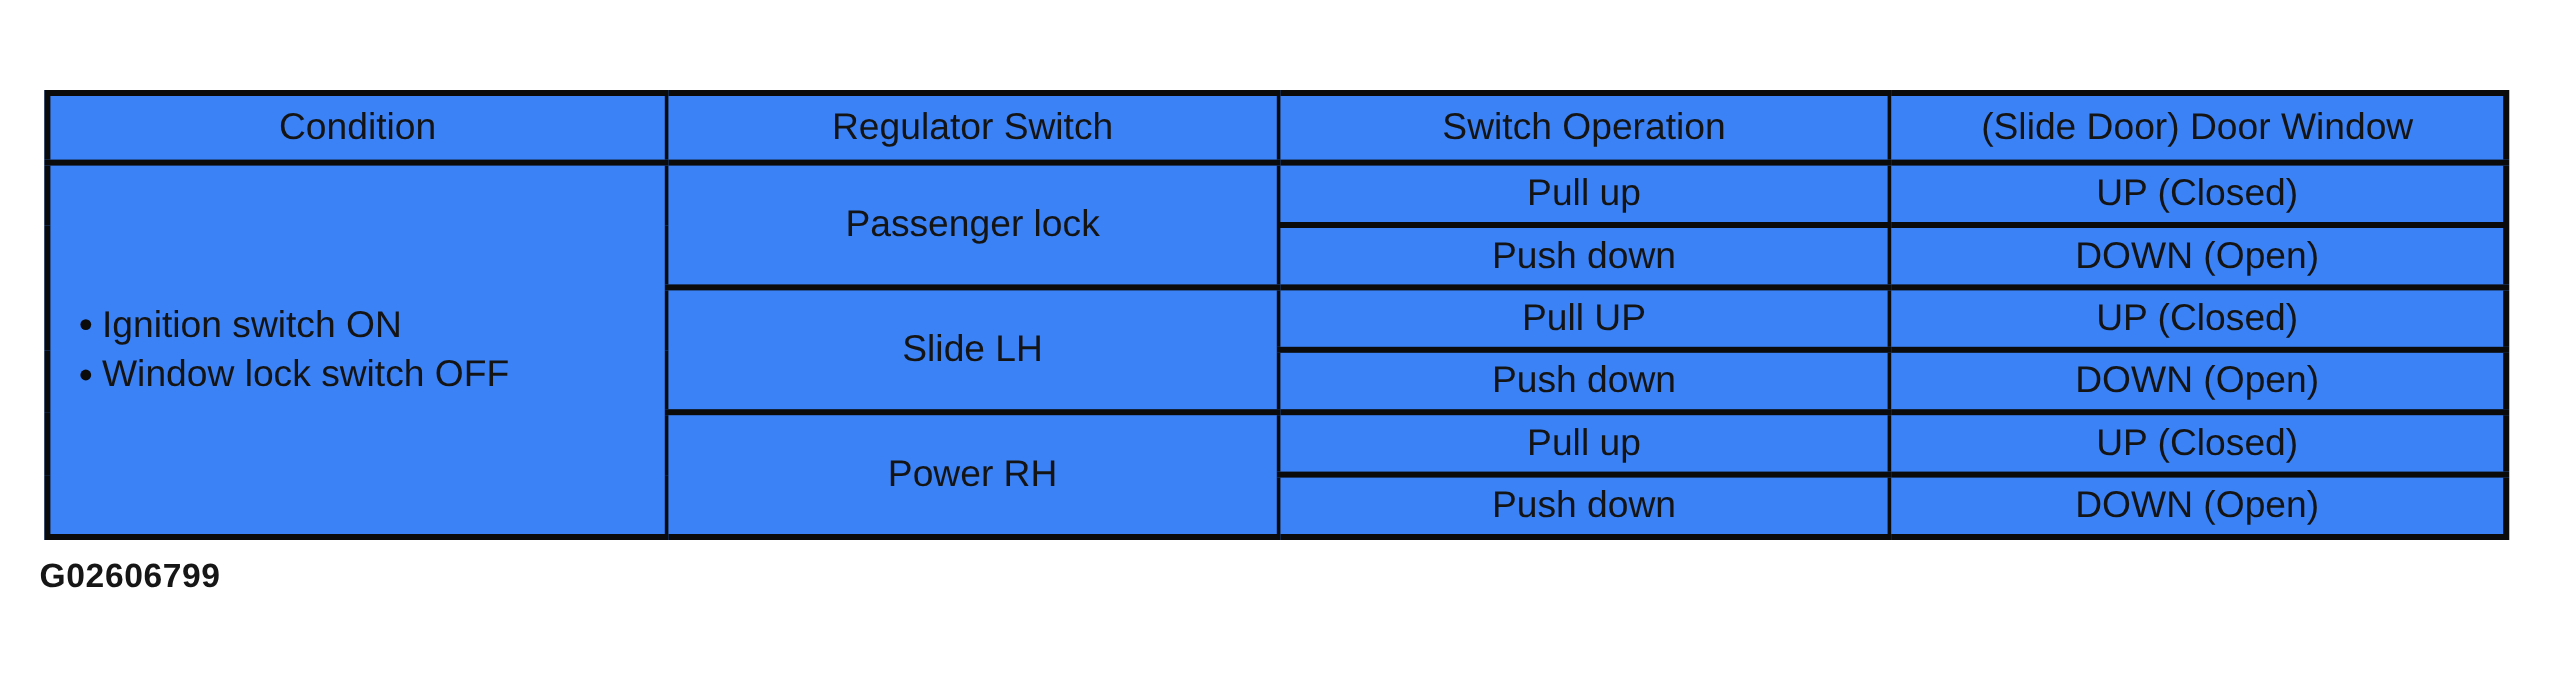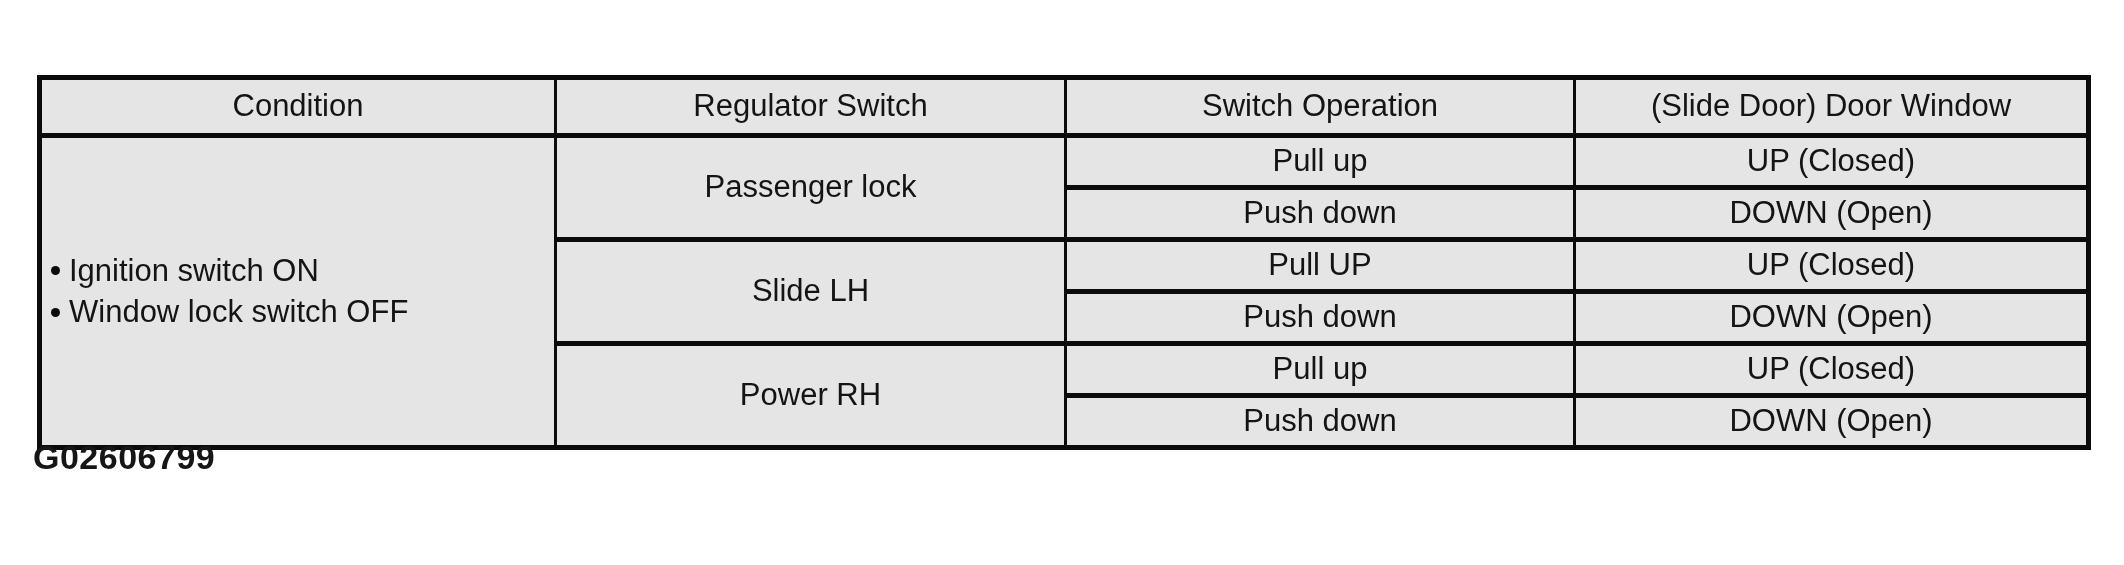--- a/index.html
+++ b/index.html
@@ -17,21 +17,21 @@
   }
   
   table.pw-table {
     position: absolute;
     left: 37px;
     top: 75px;
     width: 2049px;
     height: 367px;
     border-collapse: collapse;
     table-layout: fixed;
-    background: #e5e5e5;
+    background: #3b82f6;
     border: 5px solid #0b0b0b;
   }
   col.c1 { width: 516px; }
   col.c2 { width: 510px; }
   col.c3 { width: 509px; }
   col.c4 { width: 514px; }
   th, td {
     border-left: 3px solid #0b0b0b;
     border-right: 3px solid #0b0b0b;
     border-top: 5px solid #0b0b0b;
@@ -51,35 +51,35 @@
     height: 52px;
   }
   td.condition-cell {
     text-align: left;
     vertical-align: middle;
     padding-left: 9px;
   }
   .cond-item {
     display: flex;
     align-items: center;
-    margin: 7px 0;
+    margin: 7px 16px;
   }
   .bullet-dot {
     width: 9px;
     height: 9px;
     border-radius: 50%;
     background: #0b0b0b;
     flex: 0 0 auto;
     margin-right: 9px;
   }
   .figure-code {
     position: absolute;
     left: 33px;
-    top: 438px;
-    font-size: 34px;
+    top: 464px;
+    font-size: 28px;
     font-weight: 700;
     letter-spacing: 0.5px;
     color: #161616;
   }
 </style>
 </head>
 <body>
 
 <table class="pw-table">
   <colgroup>

